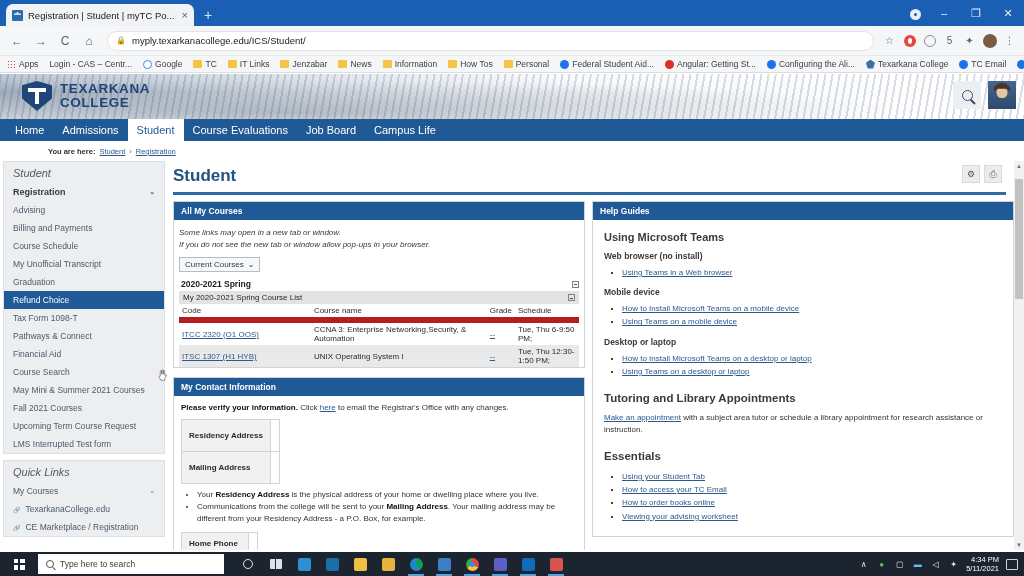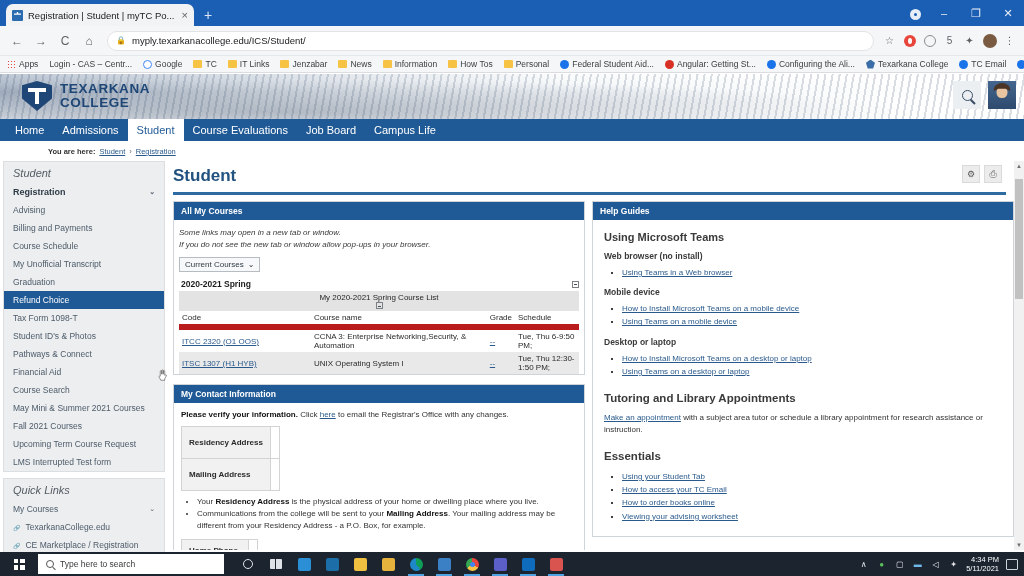--- a/index.html
+++ b/index.html
@@ -214,21 +214,21 @@
   .select-box {
     display: inline-flex; align-items: center; gap: 4px; border: 1px solid #b6bcc2;
     background: #f7f8f9; font-size: 8px; color: #2e3a45; padding: 2px 5px; margin: 7px 0 5px;
   }
   .term-head {
     font-size: 8.5px; font-weight: bold; color: #1c1c1c; padding: 2px 0 2px 2px;
     display: flex; justify-content: space-between; align-items: center;
   }
   .subterm {
     background: #e3e3e3; font-size: 8px; color: #262626; padding: 2px 4px;
-    display: flex; justify-content: space-between; align-items: center; flex-direction: column;
+    display: flex; justify-content: space-between; align-items: center;
   }
   .boxminus {
     width: 7px; height: 7px; border: 1px solid #7b8087; position: relative; flex:0 0 auto;
   }
   .boxminus::after { content:""; position:absolute; left:1px; right:1px; top:2.5px; height:1px; background:#4a4f55;}
   table.courses { width: 100%; border-collapse: collapse; font-size: 8px; }
   table.courses th {
     text-align: left; font-weight: normal; color: #2b2b2b; padding: 2px 3px;
     border-bottom: 6px solid #b91c1c;
   }
@@ -474,23 +474,20 @@
               <span>My Unofficial Transcript</span>
             </div>
             <div class="side-link">
               <span>Graduation</span>
             </div>
             <div class="side-link active">
               <span>Refund Choice</span>
             </div>
             <div class="side-link">
               <span>Tax Form 1098-T</span>
-            </div>
-            <div class="side-link">
-              <span>Student ID's &amp; Photos</span>
             </div>
             <div class="side-link">
               <span>Pathways &amp; Connect</span>
             </div>
             <div class="side-link">
               <span>Financial Aid</span>
             </div>
             <div class="side-link">
               <span>Course Search</span>
             </div>

